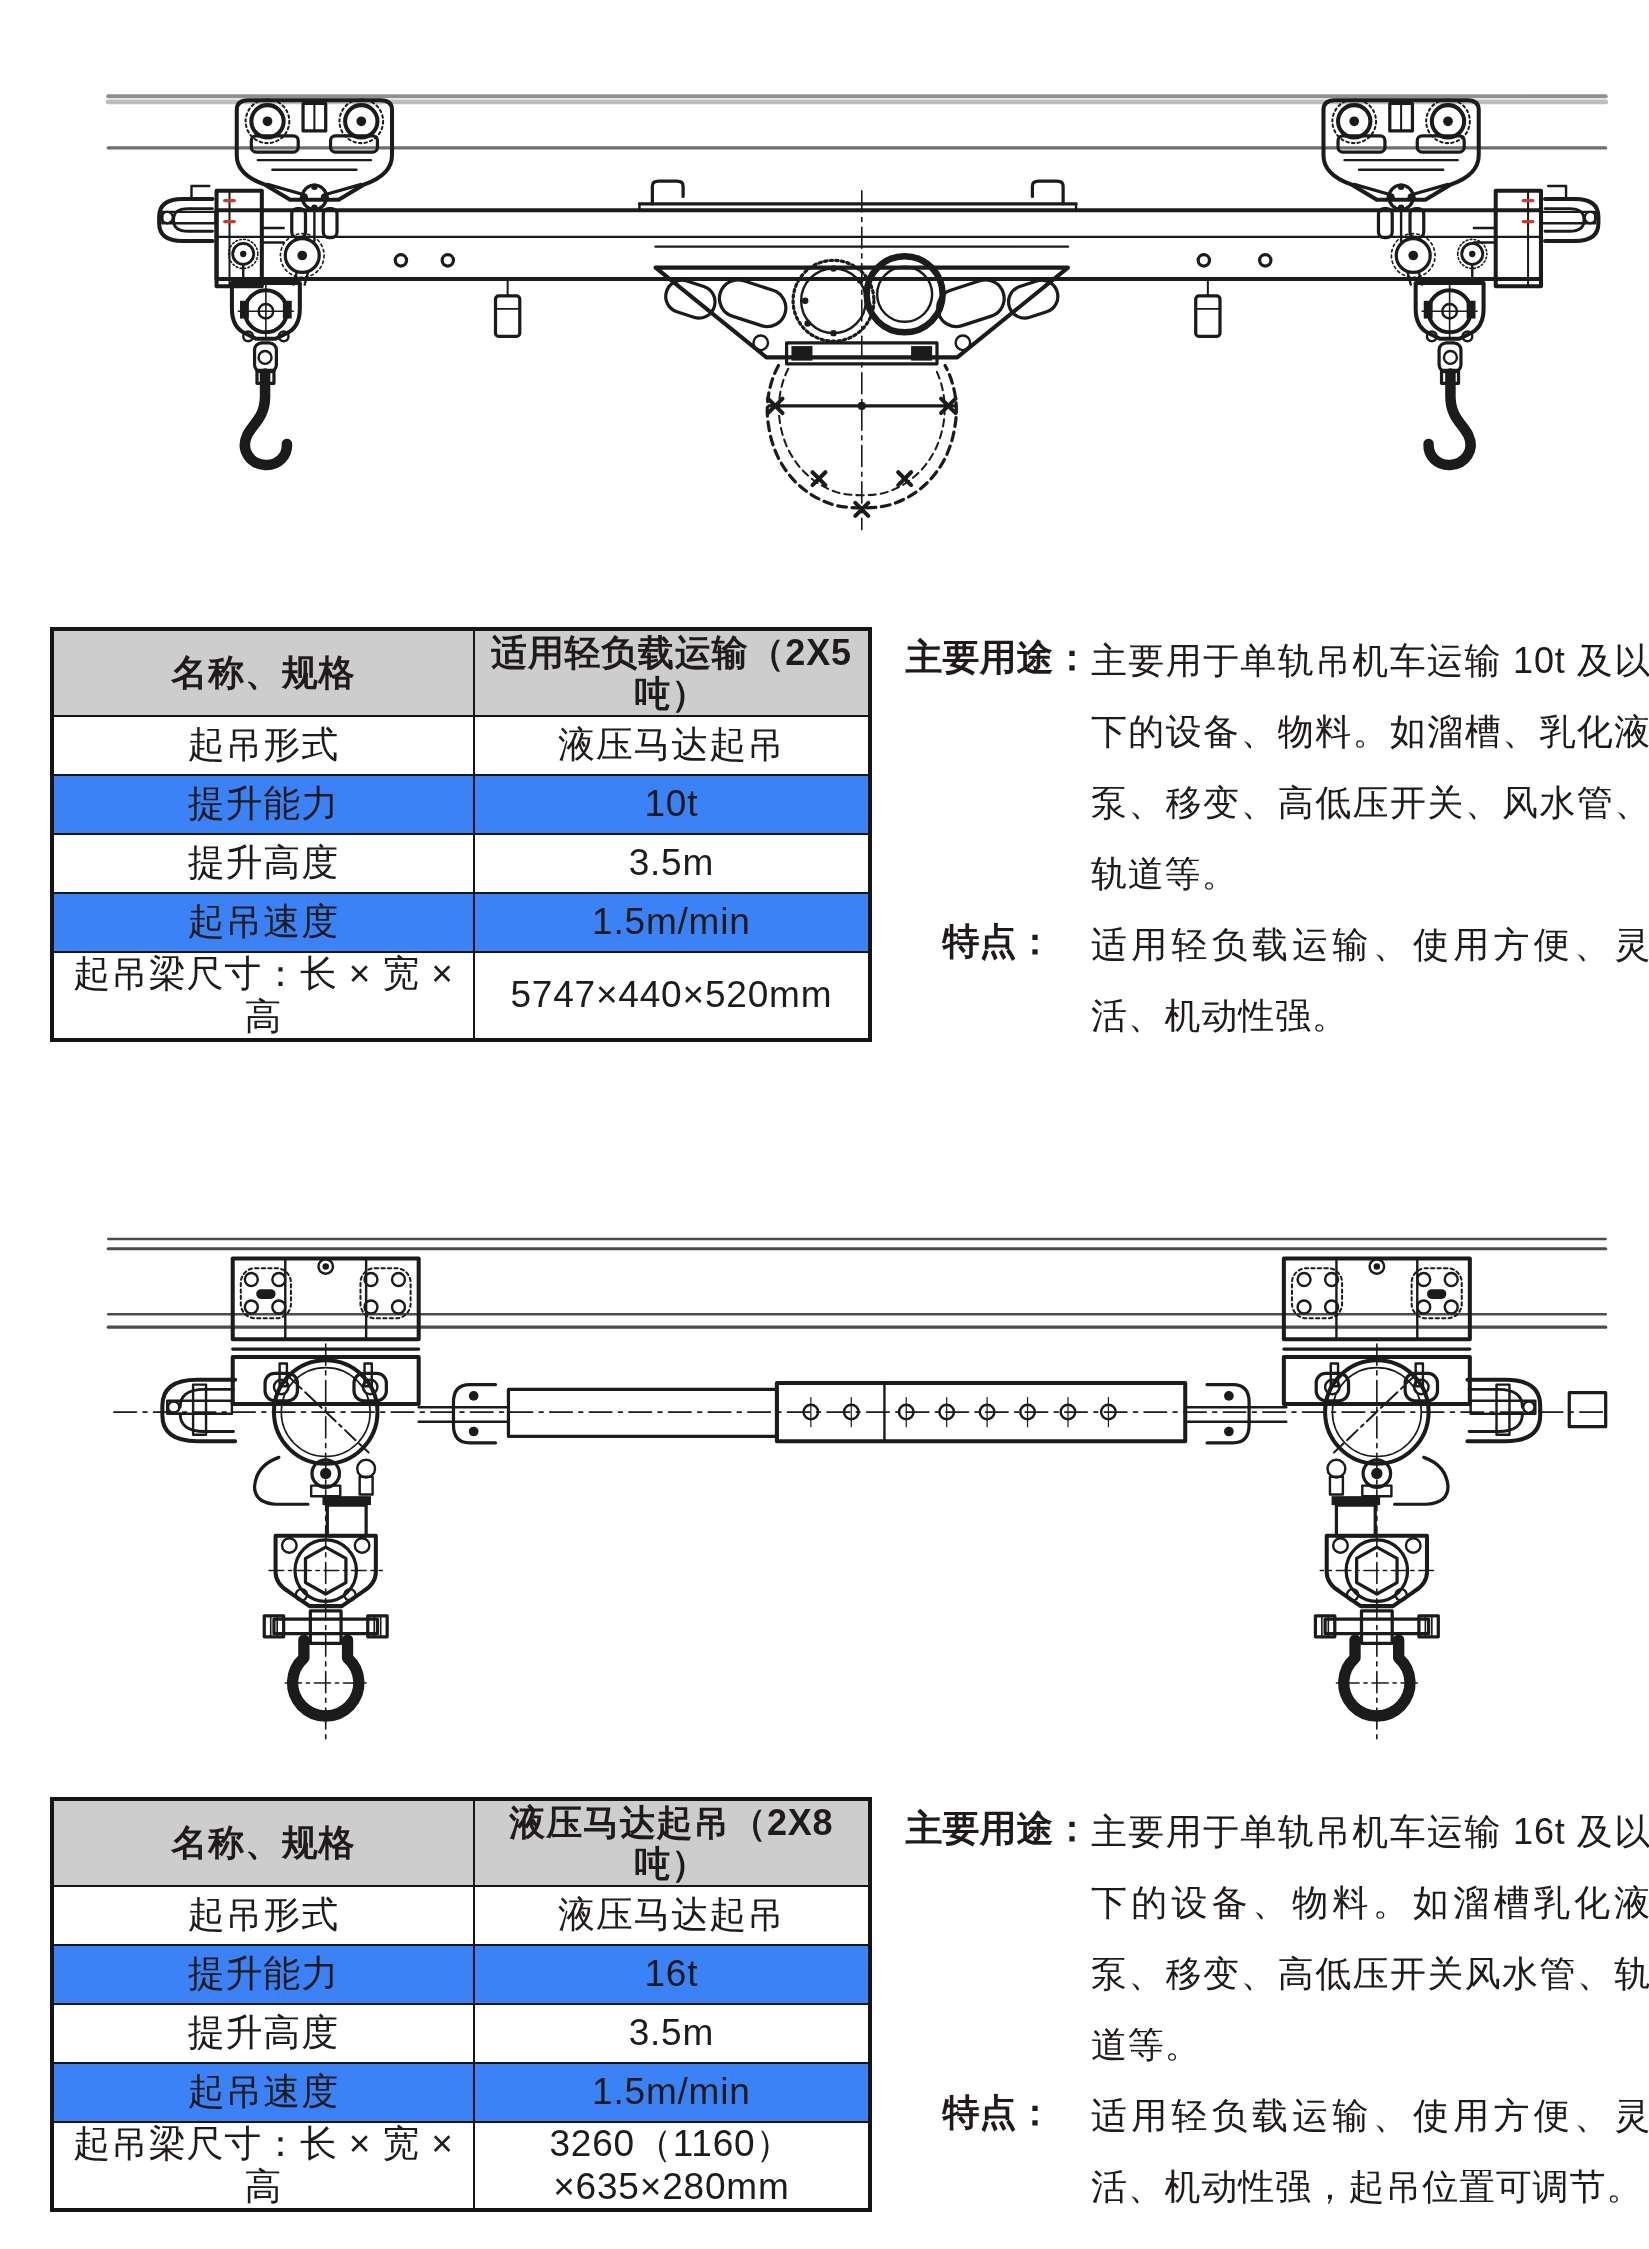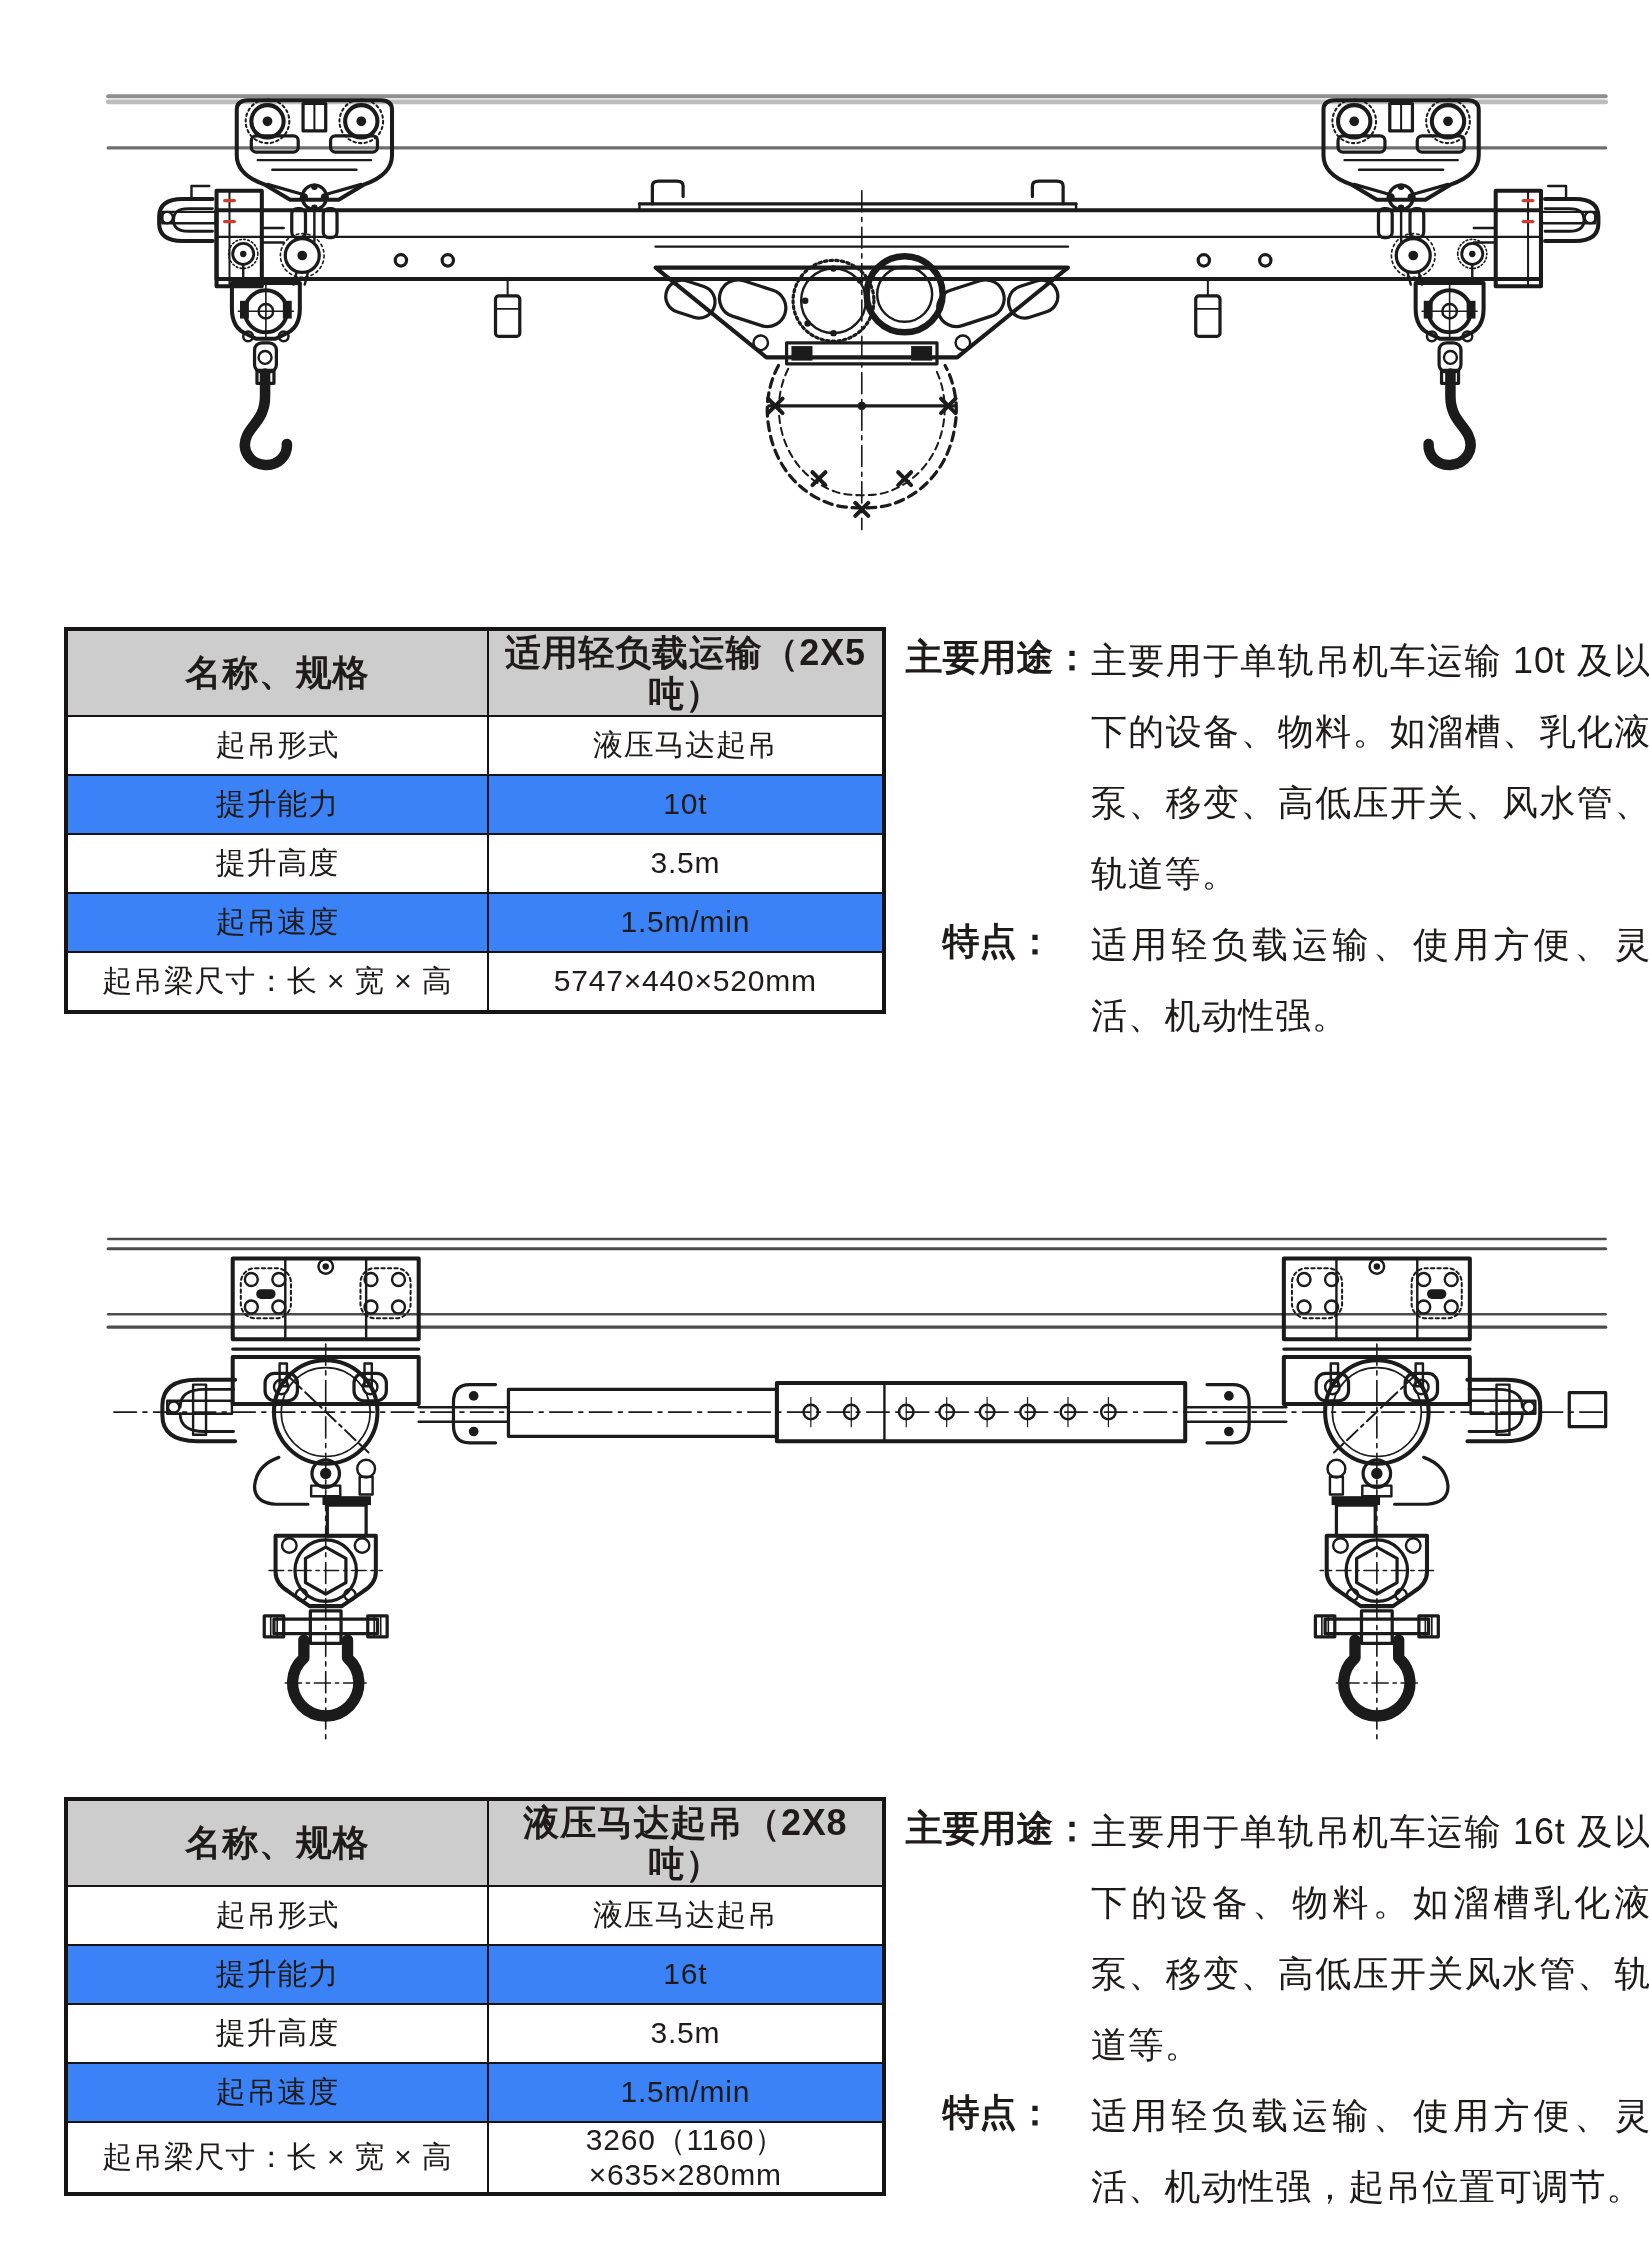--- a/index.html
+++ b/index.html
@@ -5,28 +5,28 @@
   html,body{margin:0;padding:0;background:#ffffff;}
   .page{
     position:relative;width:1650px;height:2250px;background:#ffffff;overflow:hidden;
     font-family:"Liberation Sans","DejaVu Sans",sans-serif;color:#1f1b1a;
   }
   svg.diagram{position:absolute;left:0;}
   #diagram1{top:0;}
   #diagram2{top:1197px;}
   
   table.spec-table{
-    position:absolute;left:64px;width:822px;
+    position:absolute;left:50px;width:822px;
     border-collapse:collapse;table-layout:fixed;background:#ffffff;
     border:4px solid #161414;
   }
   table.spec-table td{
     border-top:2.4px solid #161414;
     text-align:center;vertical-align:middle;
-    font-size:30px;line-height:1.15;letter-spacing:0.8px;
+    font-size:37px;line-height:1.15;letter-spacing:0.8px;
     height:57px;padding:0 6.5px;overflow:hidden;
   }
   table.spec-table td.col-label{width:49.6%;border-right:2.4px solid #161414;}
   table.spec-table tr.hdr td{
     border-top:none;height:84px;background:#cecdcd;
     font-weight:bold;font-size:36px;
   }
   table.spec-table tr.shade td{background:#3b82f6;}
   #table1{top:627px;}
   #table2{top:1797px;}

